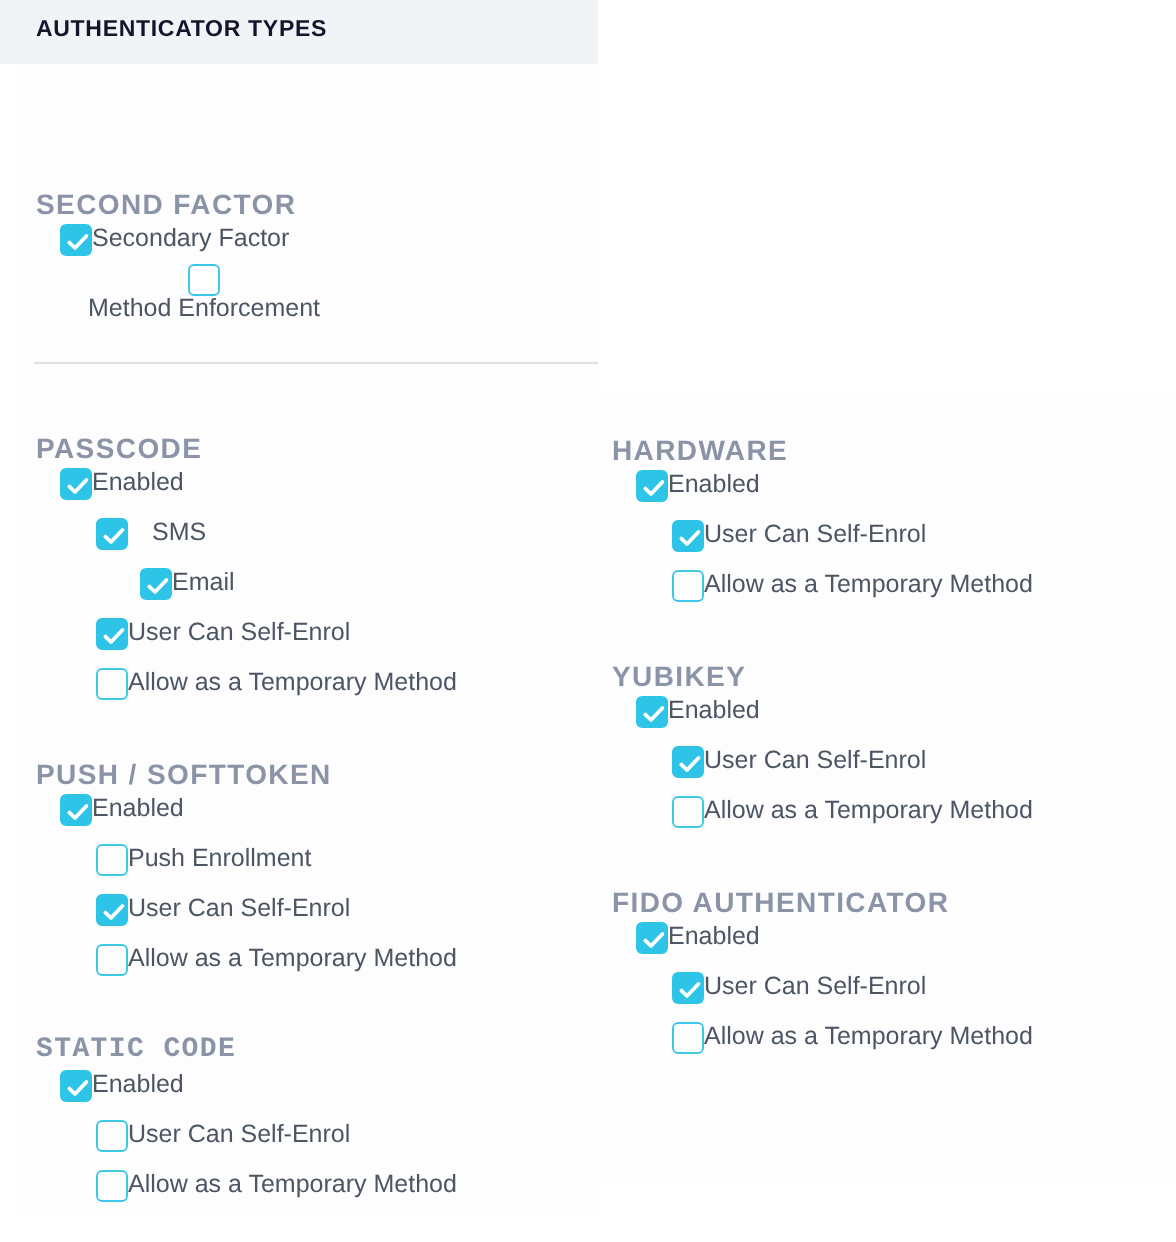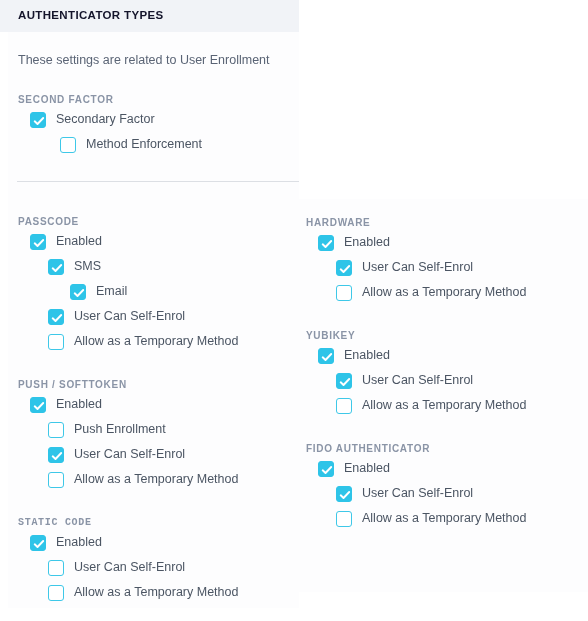--- a/index.html
+++ b/index.html
@@ -82,38 +82,38 @@
   }
 
   
   .group {
     position: absolute;
     left: 0;
     width: 100%;
   }
   .group-label {
     position: absolute;
-    font-size: 10px;
+    font-size: 14px;
     font-weight: bold;
     letter-spacing: 0.7px;
     color: #8a94a6;
     text-transform: uppercase;
     white-space: nowrap;
   }
   .row {
     position: absolute;
     height: 25px;
     display: flex;
     align-items: center;
     white-space: nowrap;
   }
   .row-label {
     font-size: 12.5px;
     color: #4b5563;
-    margin-left: 10px;
+    margin-left: 0;
     line-height: 1;
   }
 
   
   .cb {
     width: 16px;
     height: 16px;
     border-radius: 3px;
     box-sizing: border-box;
     display: inline-block;
@@ -136,49 +136,48 @@
 </style>
 </head>
 <body>
 
 <div class="header">
   <div class="header-title">AUTHENTICATOR TYPES</div>
 </div>
 
 <div class="panel-left">
   <div class="panel-left-inner">
-    <div class="intro-text">These settings are related to User Enrollment</div>
     <div class="divider"></div>
     <div id="left-groups">
         <div class="group" style="top: 62px;">
           <div class="group-label" style="left: 10px; top: 0px;">SECOND FACTOR</div>
           <div class="row" style="left: 22px; top: 13px;">
             <span class="cb on">
               <svg width="14" height="14" viewBox="0 0 14 14" aria-hidden="true">
                 <path d="M2.7 7.3 L5.5 10.0 L11.2 4.0" fill="none" stroke="#ffffff" stroke-width="1.9" stroke-linecap="round" stroke-linejoin="round"></path>
               </svg>
             </span>
             <span class="row-label">Secondary Factor</span>
           </div>
-          <div class="row" style="left: 52px; top: 38px;">
+          <div class="row" style="left: 36px; top: 38px; flex-direction: column;">
             <span class="cb off"></span>
             <span class="row-label">Method Enforcement</span>
           </div>
         </div>
         <div class="group" style="top: 184px;">
           <div class="group-label" style="left: 10px; top: 0px;">PASSCODE</div>
           <div class="row" style="left: 22px; top: 13px;">
             <span class="cb on">
               <svg width="14" height="14" viewBox="0 0 14 14" aria-hidden="true">
                 <path d="M2.7 7.3 L5.5 10.0 L11.2 4.0" fill="none" stroke="#ffffff" stroke-width="1.9" stroke-linecap="round" stroke-linejoin="round"></path>
               </svg>
             </span>
             <span class="row-label">Enabled</span>
           </div>
-          <div class="row" style="left: 40px; top: 38px;">
+          <div class="row" style="left: 40px; top: 38px; gap: 12px;">
             <span class="cb on">
               <svg width="14" height="14" viewBox="0 0 14 14" aria-hidden="true">
                 <path d="M2.7 7.3 L5.5 10.0 L11.2 4.0" fill="none" stroke="#ffffff" stroke-width="1.9" stroke-linecap="round" stroke-linejoin="round"></path>
               </svg>
             </span>
             <span class="row-label">SMS</span>
           </div>
           <div class="row" style="left: 40px; top: 63px; padding-left: 22px;">
             <span class="cb on">
               <svg width="14" height="14" viewBox="0 0 14 14" aria-hidden="true">

